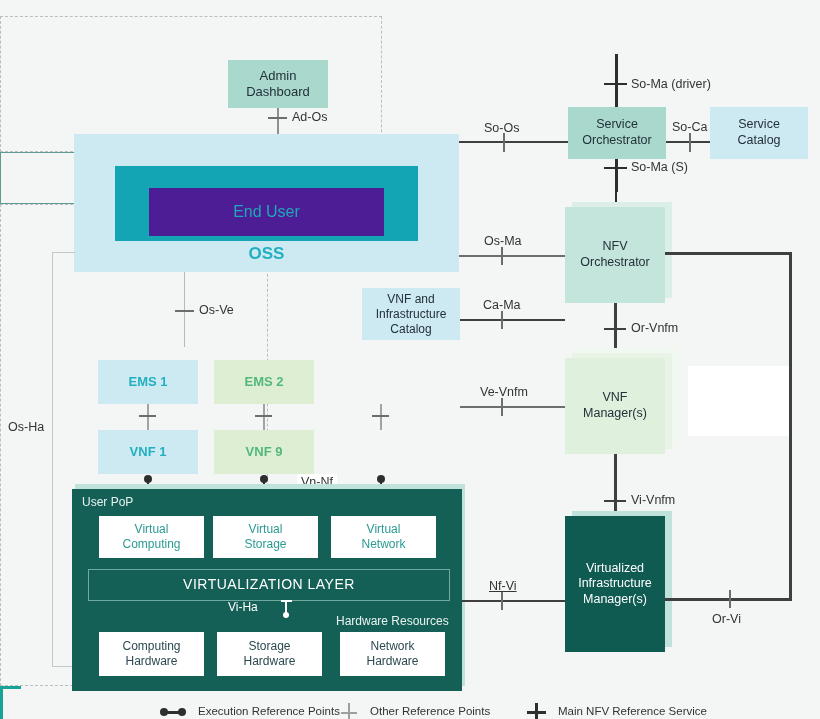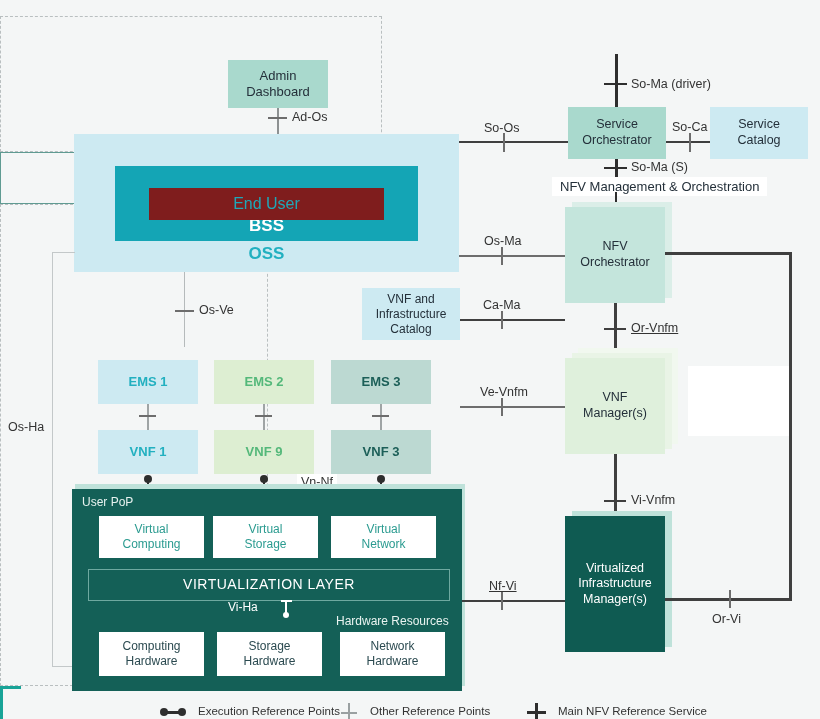--- a/index.html
+++ b/index.html
@@ -16,21 +16,21 @@
   .lbl{position:absolute;color:#333;font-size:12.5px;white-space:nowrap;}
   .line{position:absolute;background:#4a4a4a;}
   .tick{position:absolute;background:#6d6d6d;}
   .dot{position:absolute;background:#2e2e2e;border-radius:50%;}
 
   
   #admin-dashboard{left:228px;top:44px;width:100px;height:48px;background:#a9d9cd;
     color:#24303a;font-size:13px;}
   #oss-box{left:74px;top:118px;width:385px;height:138px;background:#cdeaf2;}
   #bss-box{left:115px;top:150px;width:303px;height:75px;background:#14a5b5;}
-  #enduser-box{left:149px;top:172px;width:235px;height:32px;background:#7f1d1d;}
+  #enduser-box{left:149px;top:172px;width:235px;height:48px;background:#4c1d95;}
   #enduser-label{color:#1fa8b8;font-size:16px;}
   #bss-label{position:absolute;left:0;right:0;bottom:5px;color:#ffffff;font-size:17px;font-weight:bold;text-align:center;}
   #oss-label{position:absolute;left:0;right:0;bottom:8px;color:#22b0c0;font-size:17px;font-weight:bold;text-align:center;}
 
   #service-orchestrator{left:568px;top:91px;width:98px;height:52px;background:#a9d9cd;
     color:#24303a;font-size:12.5px;}
   #service-catalog{left:710px;top:91px;width:98px;height:52px;background:#cdeaf2;
     color:#24303a;font-size:12.5px;}
   #catalog-box{left:362px;top:272px;width:98px;height:52px;background:#cdeaf2;
     color:#24303a;font-size:12px;}
@@ -114,32 +114,26 @@
   <div class="lbl" style="left:199px;top:287px;">Os-Ve</div>
 
   <div id="emsvnf-box"></div>
 
   <div class="box ems" id="ems1">
       <span>EMS 1</span>
     </div>
   <div class="box ems" id="ems2">
       <span>EMS 2</span>
     </div>
-  <div class="box ems" id="ems3">
-      <span>EMS 3</span>
-    </div>
 
   <div class="box vnf" id="vnf1">
       <span>VNF 1</span>
     </div>
   <div class="box vnf" id="vnf2">
       <span>VNF 9</span>
-    </div>
-  <div class="box vnf" id="vnf3">
-      <span>VNF 3</span>
     </div>
 
   <div class="line grey" style="left:147px;top:388px;width:1.5px;height:26px;background:#9fa4a5;"></div>
   <div class="tick" style="left:139px;top:399px;width:17px;height:1.5px;"></div>
   <div class="line grey" style="left:263px;top:388px;width:1.5px;height:26px;background:#9fa4a5;"></div>
   <div class="tick" style="left:255px;top:399px;width:17px;height:1.5px;"></div>
   <div class="line grey" style="left:380px;top:388px;width:1.5px;height:26px;background:#9fa4a5;"></div>
   <div class="tick" style="left:372px;top:399px;width:17px;height:1.5px;"></div>
 
   <div class="dot" style="left:144px;top:459px;width:8px;height:8px;"></div>
@@ -240,42 +234,41 @@
 
   <div class="line" style="left:666px;top:125px;width:44px;height:1.5px;background:#3f3f3f;"></div>
   <div class="tick" style="left:689px;top:117px;width:1.5px;height:19px;background:#6d6d6d;"></div>
   <div class="lbl" style="left:672px;top:104px;">So-Ca</div>
 
   <div class="line" style="left:615px;top:143px;width:3px;height:33px;background:#2e2e2e;"></div>
   <div class="tick" style="left:604px;top:151px;width:23px;height:2px;background:#2e2e2e;"></div>
   <div class="lbl" style="left:631px;top:144px;">So-Ma (S)</div>
 
   <div id="mano-box"></div>
-  <div class="lbl" id="mano-title">NFV Management &amp; Orchestration</div>
   <div class="line" style="left:615px;top:176px;width:2px;height:15px;background:#2e2e2e;"></div>
 
   <div class="box" id="nfvo-sh1"></div>
   <div class="box" id="nfv-orchestrator">
     <div>
       <div>NFV</div>
       <div>Orchestrator</div>
     </div>
   </div>
 
   <div class="line" style="left:459px;top:239px;width:106px;height:1.5px;background:#6d6d6d;"></div>
   <div class="tick" style="left:501px;top:231px;width:1.5px;height:18px;background:#6d6d6d;"></div>
   <div class="lbl" style="left:484px;top:218px;">Os-Ma</div>
 
   <div class="line" style="left:460px;top:303px;width:105px;height:1.5px;background:#3f3f3f;"></div>
   <div class="tick" style="left:501px;top:295px;width:1.5px;height:18px;background:#6d6d6d;"></div>
   <div class="lbl" style="left:483px;top:282px;">Ca-Ma</div>
 
   <div class="line" style="left:614px;top:287px;width:3px;height:55px;background:#3f3f3f;"></div>
   <div class="tick" style="left:604px;top:312px;width:22px;height:2px;background:#3f3f3f;"></div>
-  <div class="lbl" style="left:631px;top:305px;text-decoration:underline;">Or-Vnfm</div>
+  <div class="lbl" style="left:631px;top:305px;">Or-Vnfm</div>
 
   <div class="box" id="vnfm-white"></div>
   <div class="box" id="vnfm-sh2"></div>
   <div class="box" id="vnfm-sh1"></div>
   <div class="box" id="vnf-manager">
     <div>
       <div>VNF</div>
       <div>Manager(s)</div>
     </div>
   </div>

